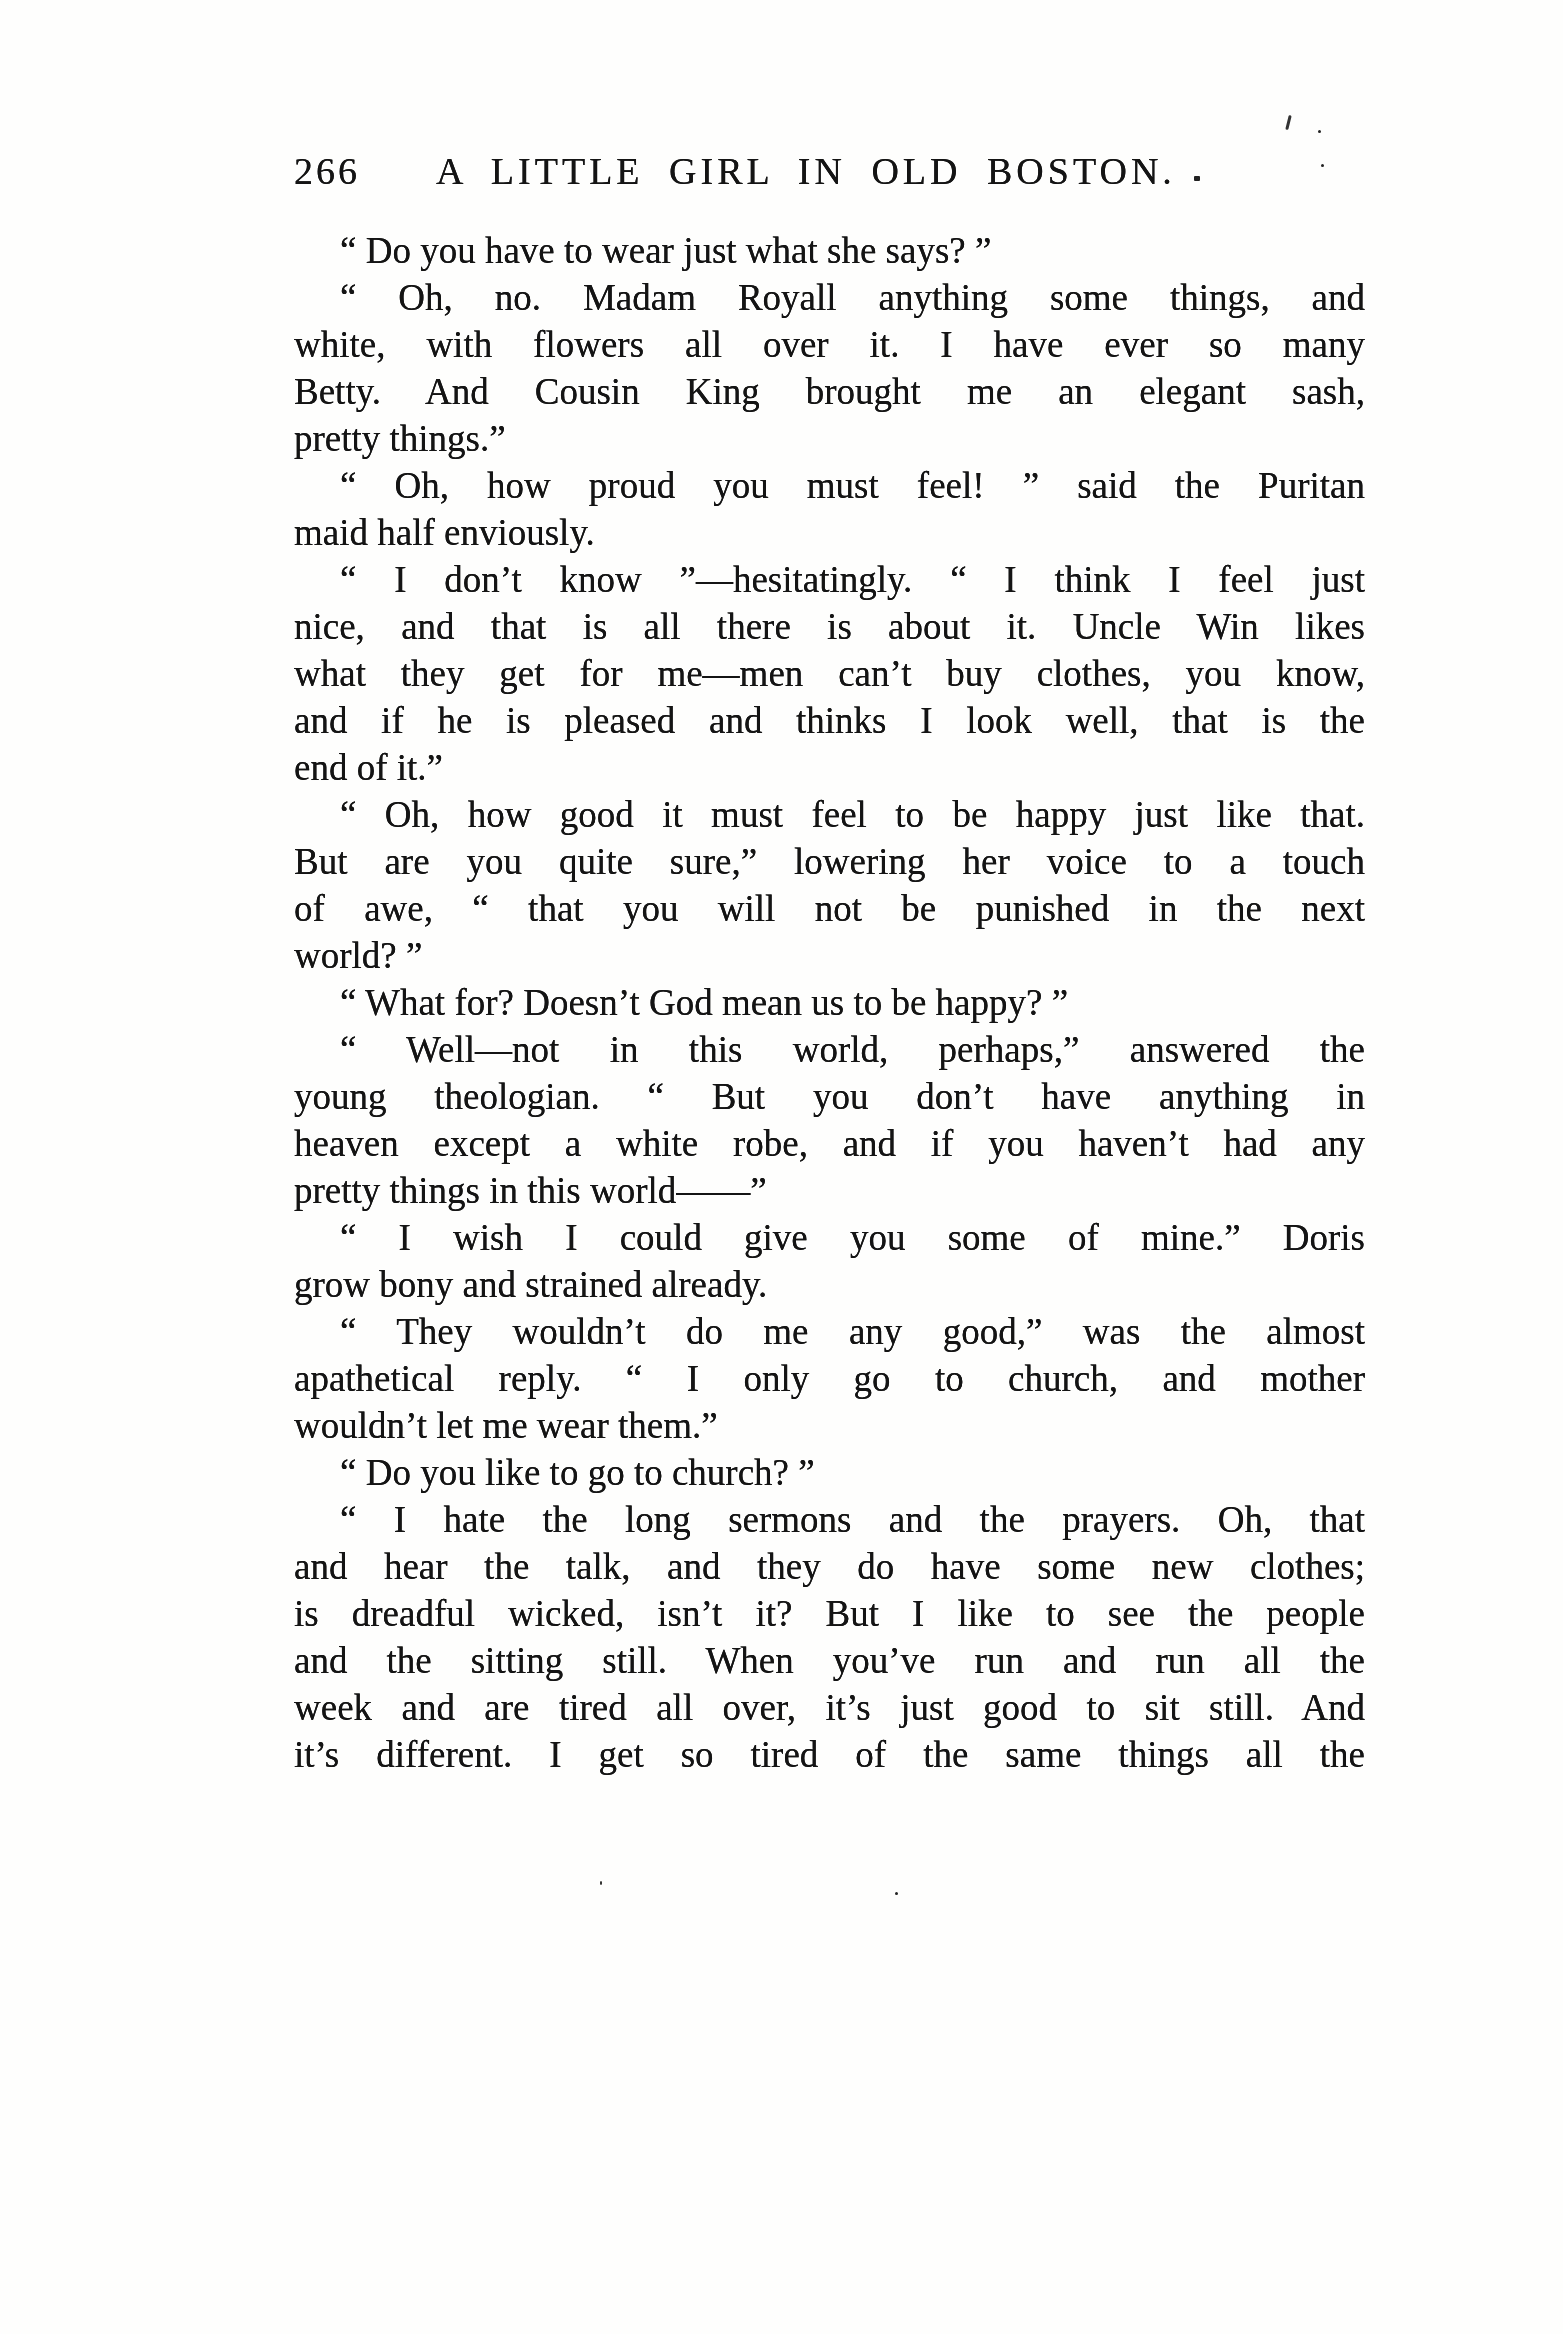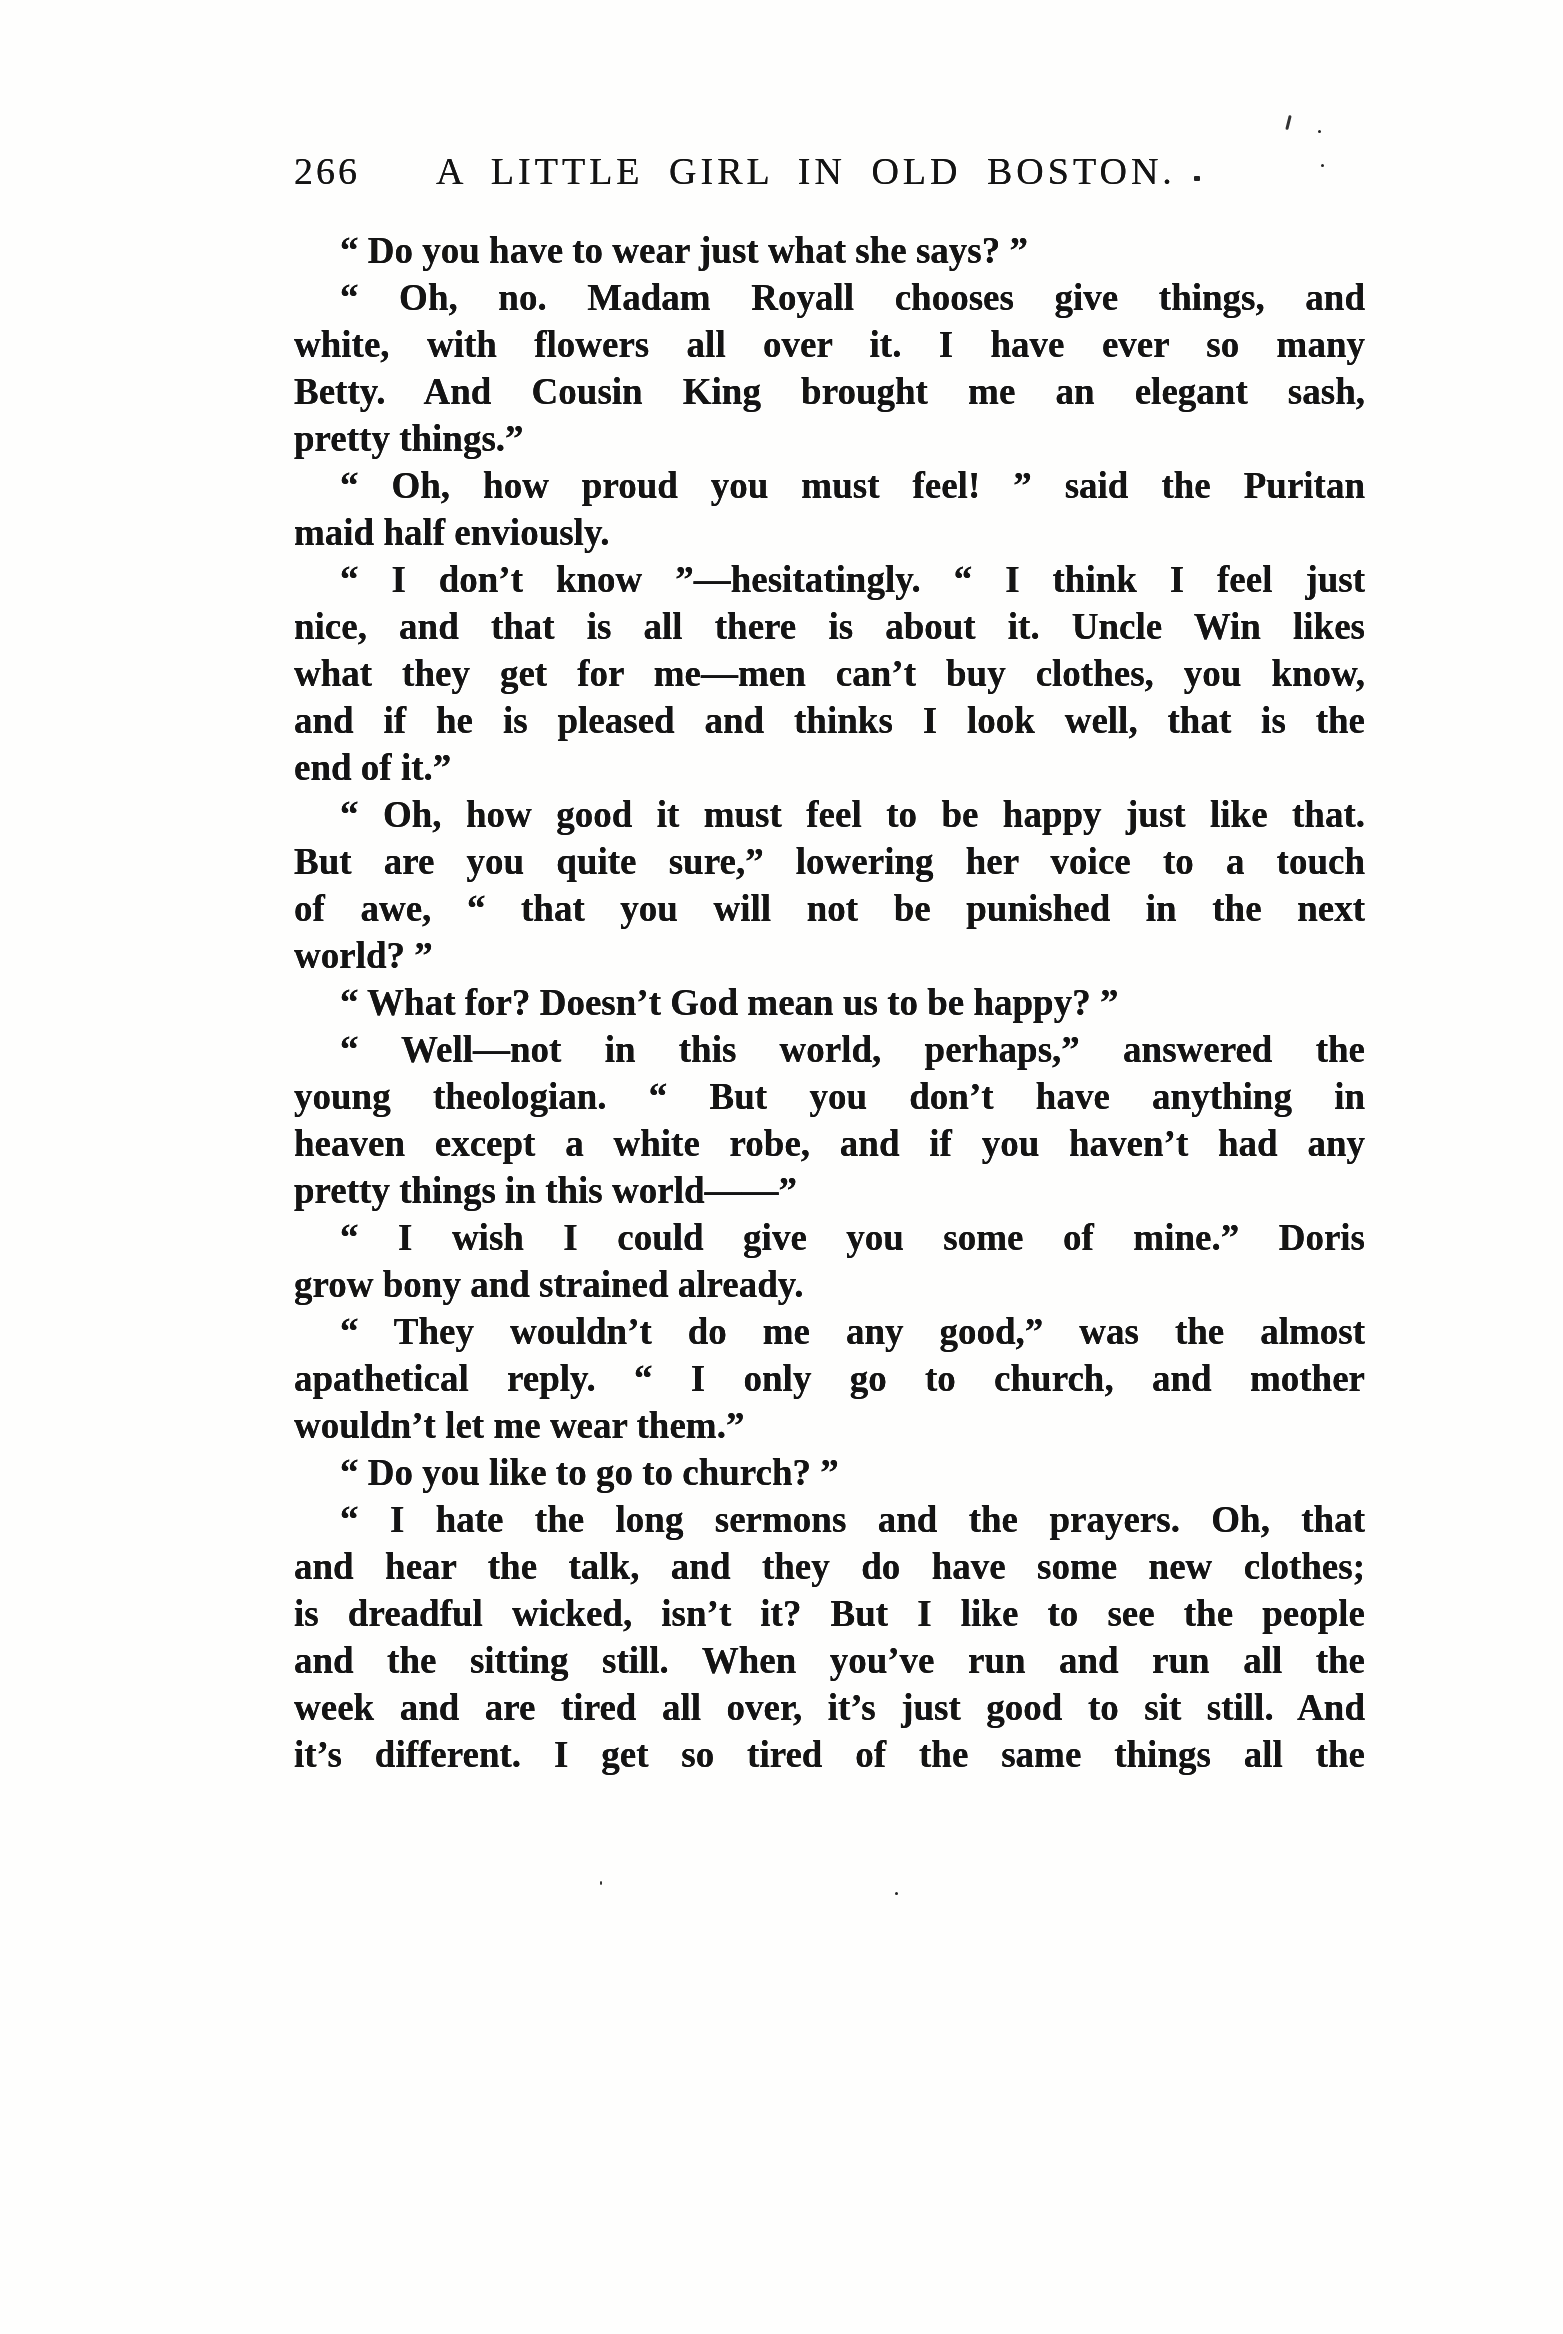--- a/index.html
+++ b/index.html
@@ -33,21 +33,21 @@
     word-spacing:12px;
     text-align:right;
   }
   .text-block {
     position:absolute;
     left:294px; top:227px; width:1071px;
     font-size:37px;
     line-height:47px;
     text-shadow:0 0 0.6px currentColor;
   }
-  .paragraph { margin:0;font-weight:bold; }
+  .paragraph { margin:0; }
   .line {
     white-space:normal;
     text-align:left;
   }
   .line.just {
     text-align:justify;
     text-align-last:justify;
   }
   .line.indent { text-indent:46px; }
   .scan-speckle {
@@ -77,21 +77,21 @@
   <div class="page-header">
     <span class="page-number">266</span>
     <span class="running-title">A LITTLE GIRL IN OLD BOSTON.</span>
   </div>
 
   <div class="text-block">
       <div class="paragraph">
         <div class="line indent">“ Do you have to wear just what she says? ”</div>
       </div>
       <div class="paragraph">
-        <div class="line indent just">“ Oh, no.  Madam Royall chooses give things, and</div>
+        <div class="line indent just">“ Oh, no.  Madam Royall anything some things, and</div>
         <div class="line just">white, with flowers all over it.  I have ever so many</div>
         <div class="line just">Betty.  And Cousin King brought me an elegant sash,</div>
         <div class="line">pretty things.”</div>
       </div>
       <div class="paragraph">
         <div class="line indent just">“ Oh, how proud you must feel! ” said the Puritan</div>
         <div class="line">maid half enviously.</div>
       </div>
       <div class="paragraph">
         <div class="line indent just">“ I don’t know ”—hesitatingly.  “ I think I feel just</div>

